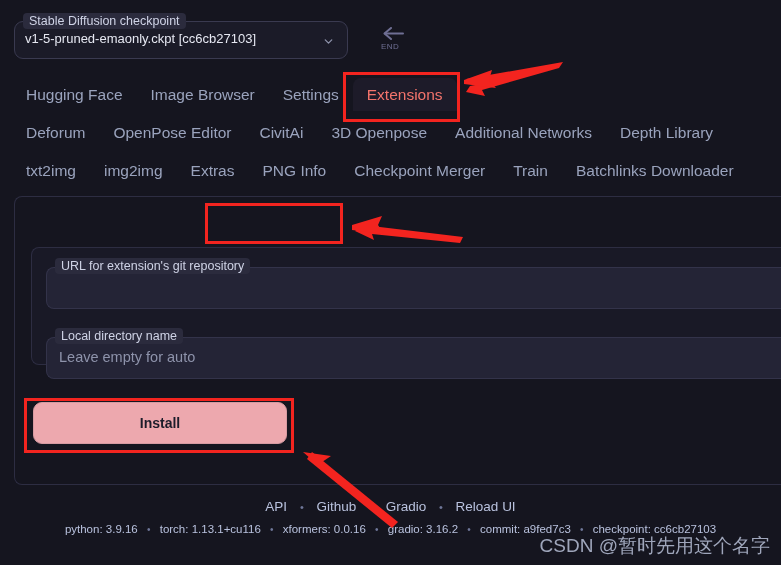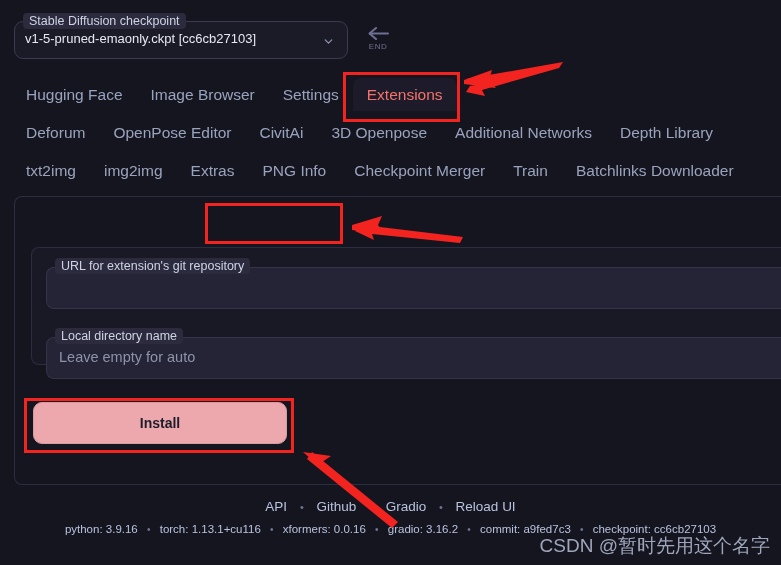--- a/index.html
+++ b/index.html
@@ -53,23 +53,23 @@
   }
   .ckpt-chevron {
     position: absolute;
     right: 12px; top: 13px;
     width: 13px; height: 13px;
   }
   .ckpt-chevron svg { display:block; }
 
   .end-key {
     position: absolute;
-    left: 364px; top: 26px;
+    left: 381px; top: 26px;
     width: 28px;
-    text-align: center;
+    text-align: left;
     color: #6f6f94;
   }
   .end-key .arrow { display:block; }
   .end-key .endtxt {
     display: block;
     font-size: 8px;
     letter-spacing: 0.5px;
     margin-top: -2px;
     color: #6f6f94;
   }

